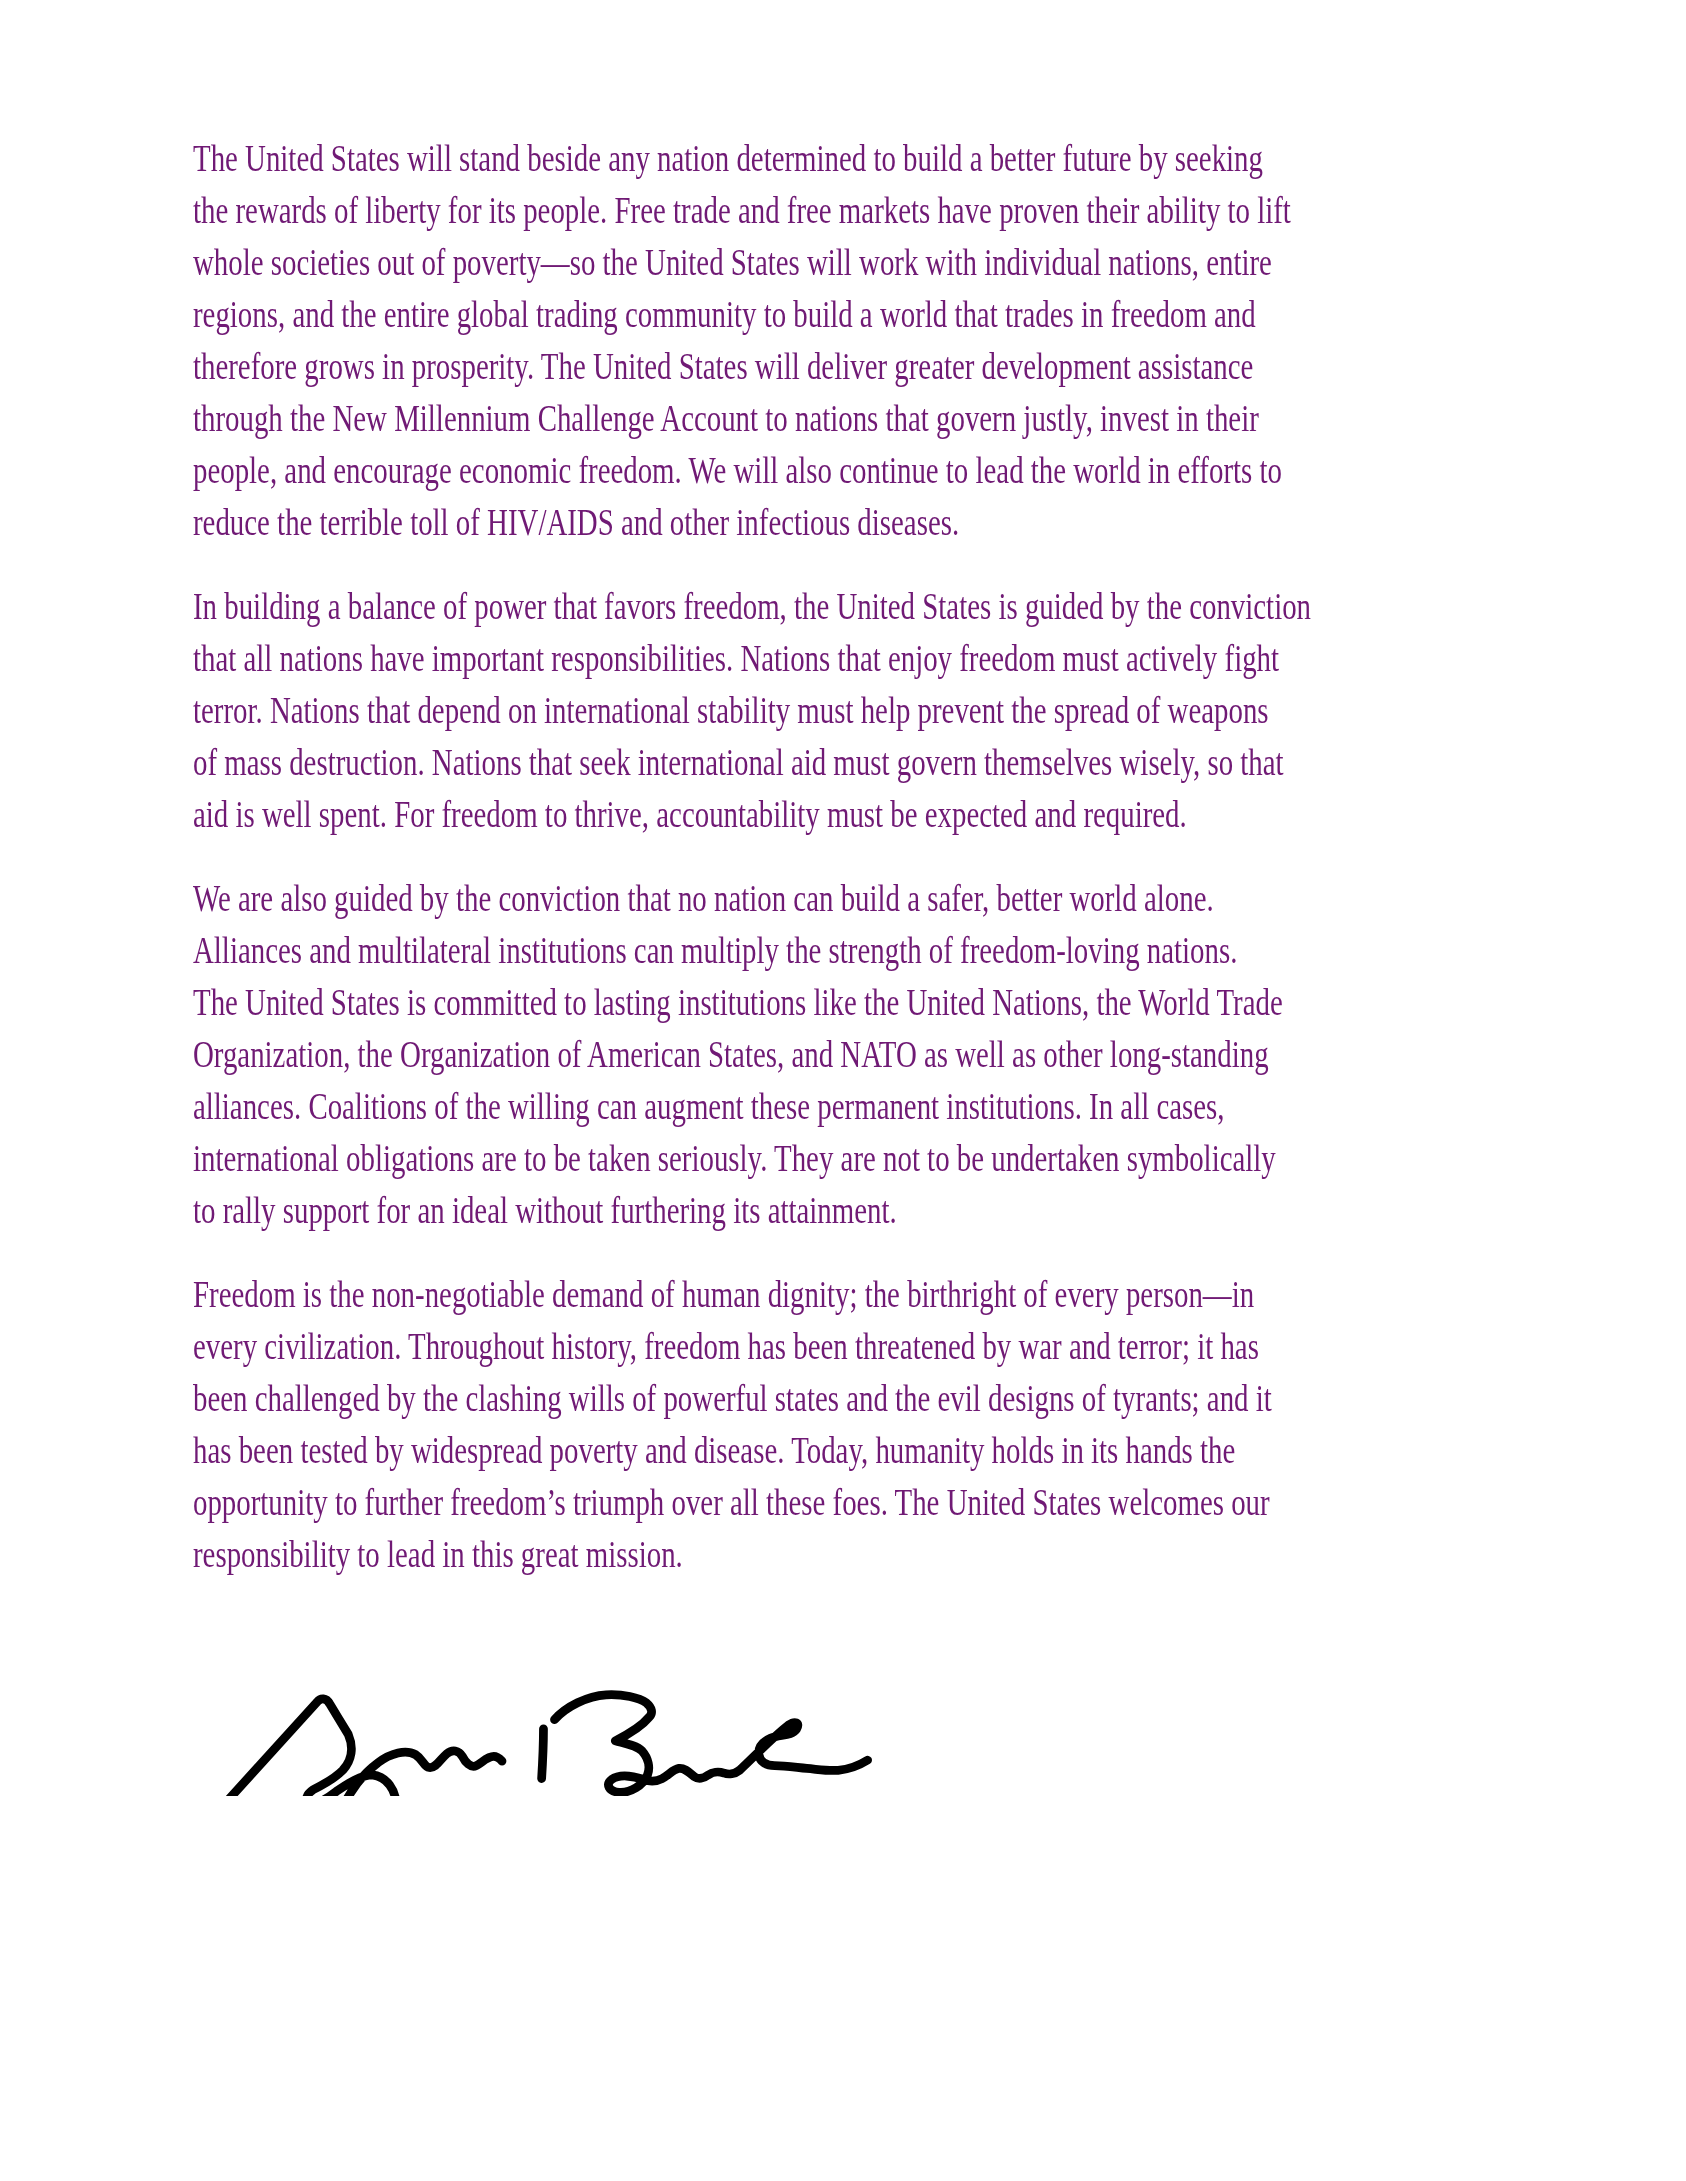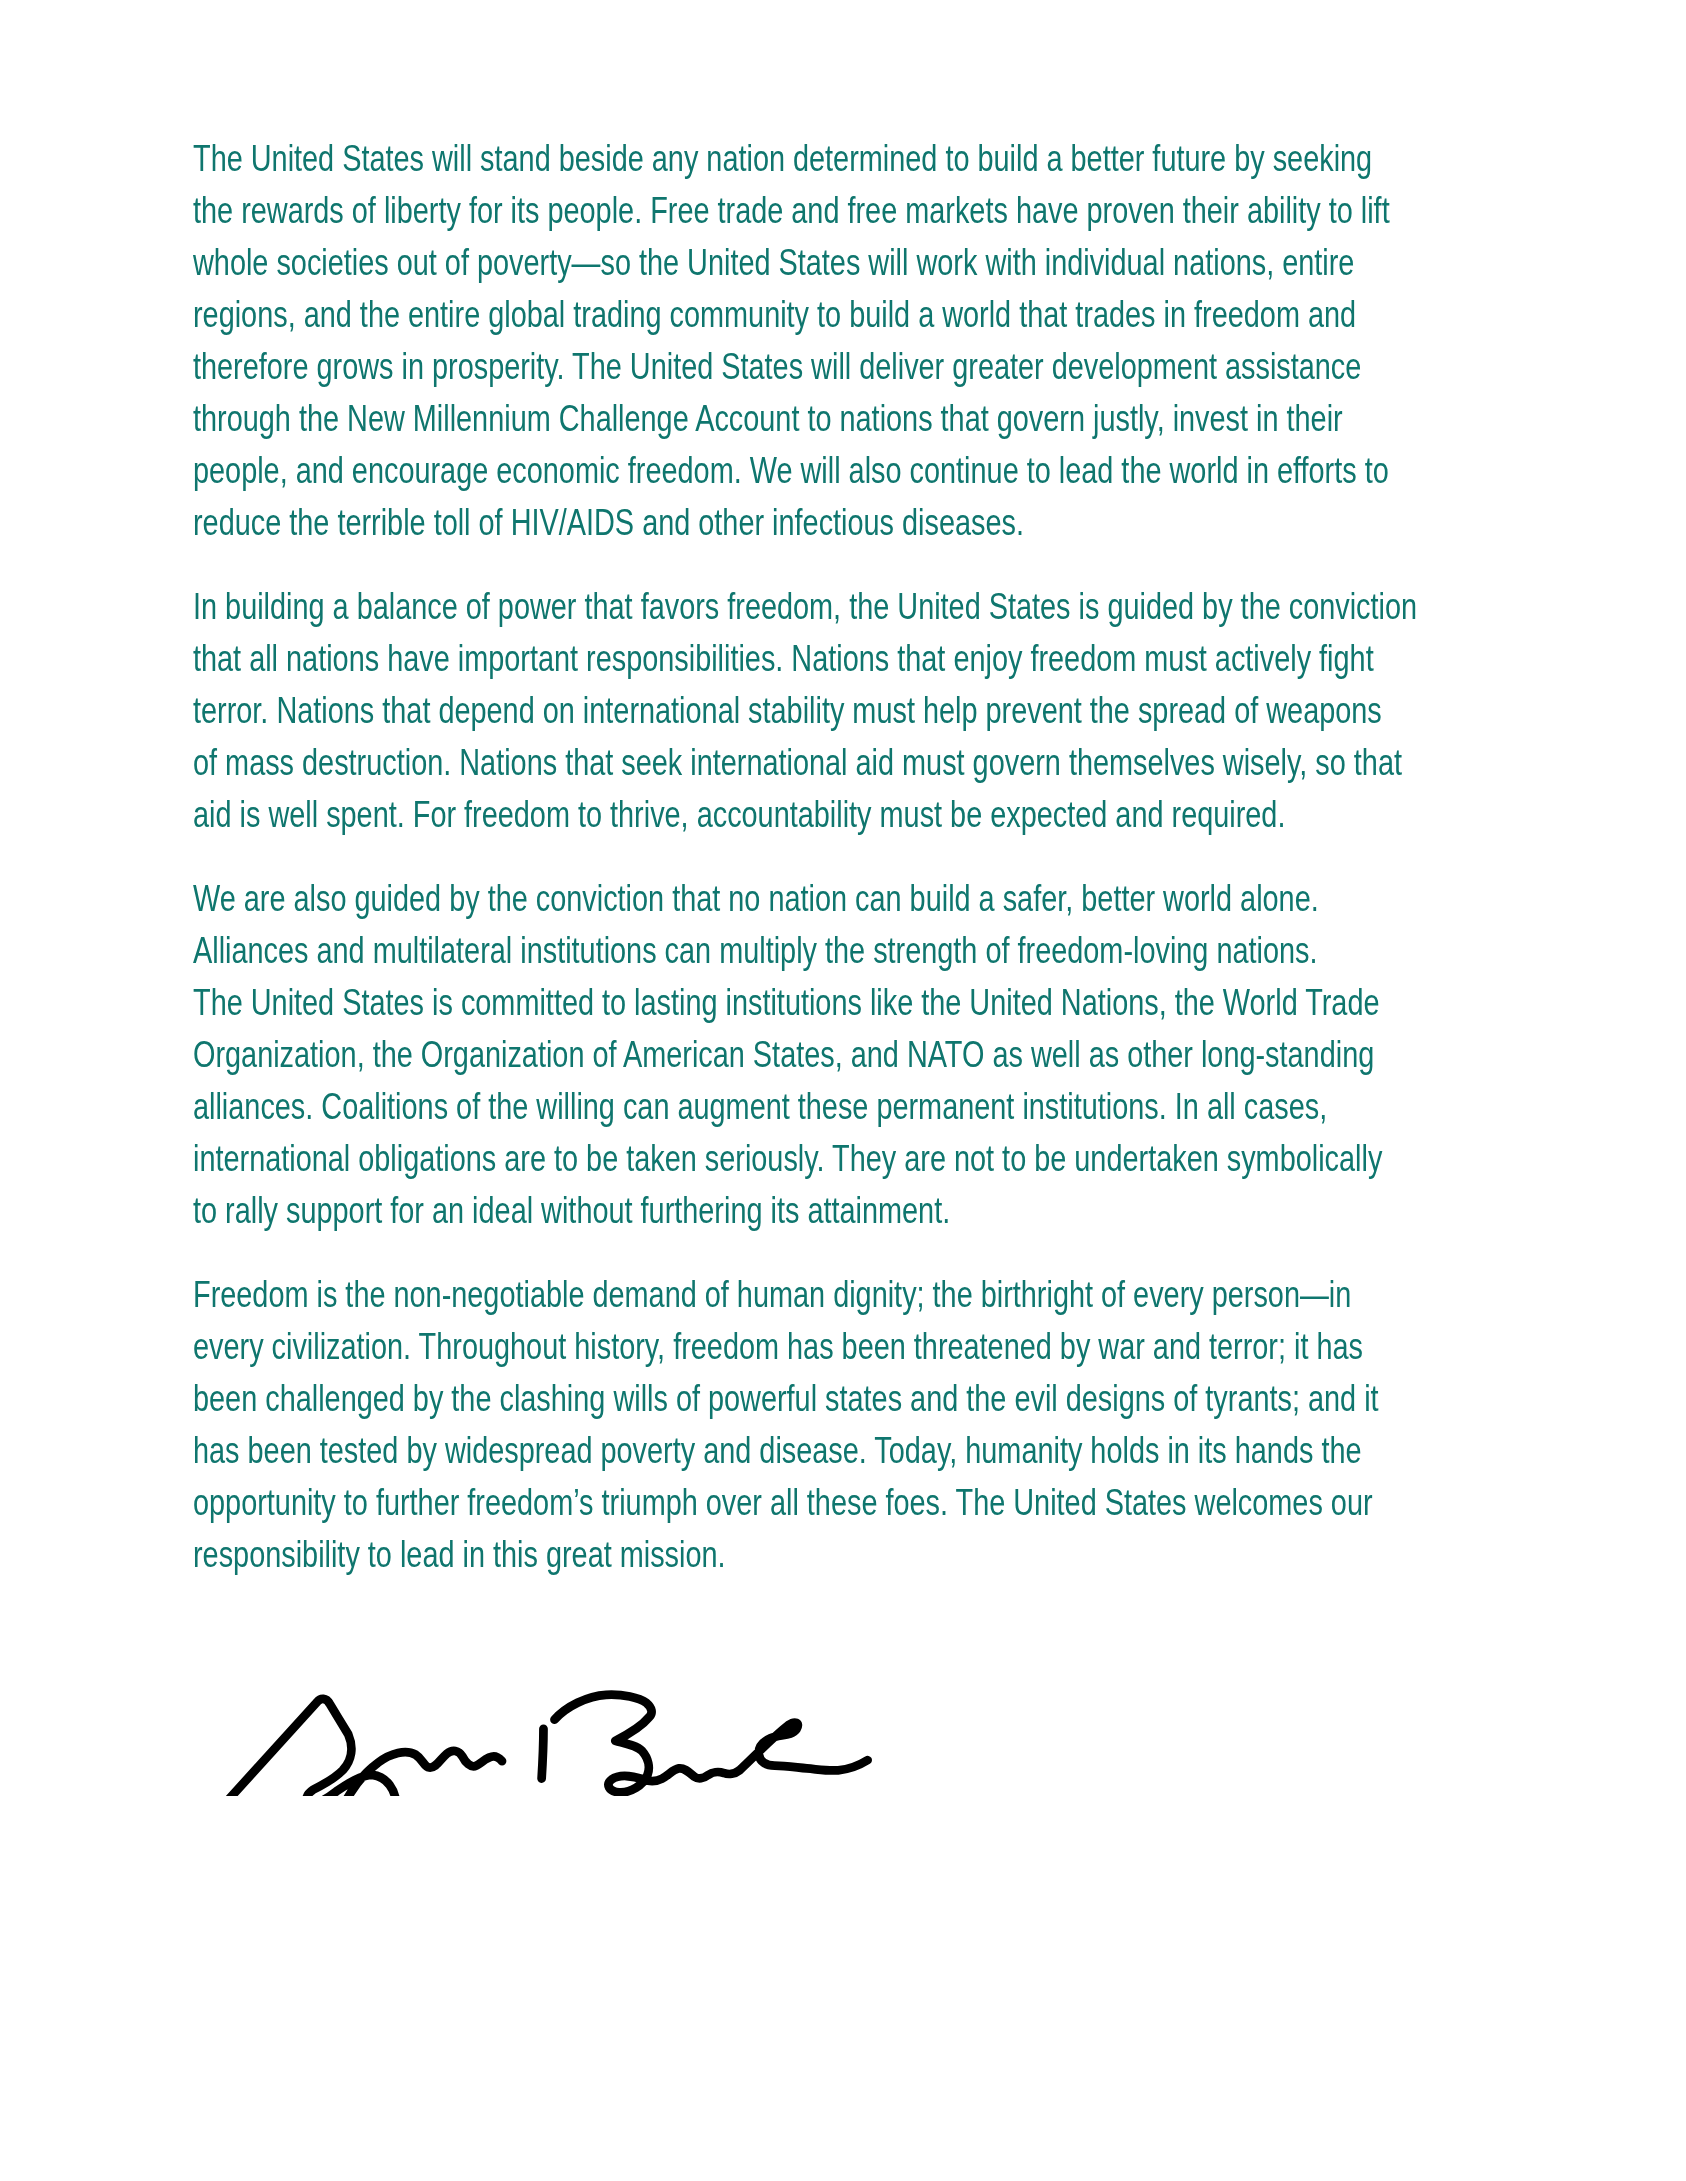--- a/index.html
+++ b/index.html
@@ -6,22 +6,22 @@
     margin: 0;
     padding: 0;
     background: #ffffff;
   }
   .page {
     position: relative;
     width: 1686px;
     height: 1796px;
     background: #ffffff;
     overflow: hidden;
-    font-family: Liberation Sans, sans-serif;
-    color: #0f766e;
+    font-family: Liberation Serif, serif;
+    color: #701a75;
   }
   .text-block {
     position: absolute;
     left: 193px;
     top: 133px;
     width: 1745px;
     transform: scaleX(0.78);
     transform-origin: top left;
   }
   .para + .para {

